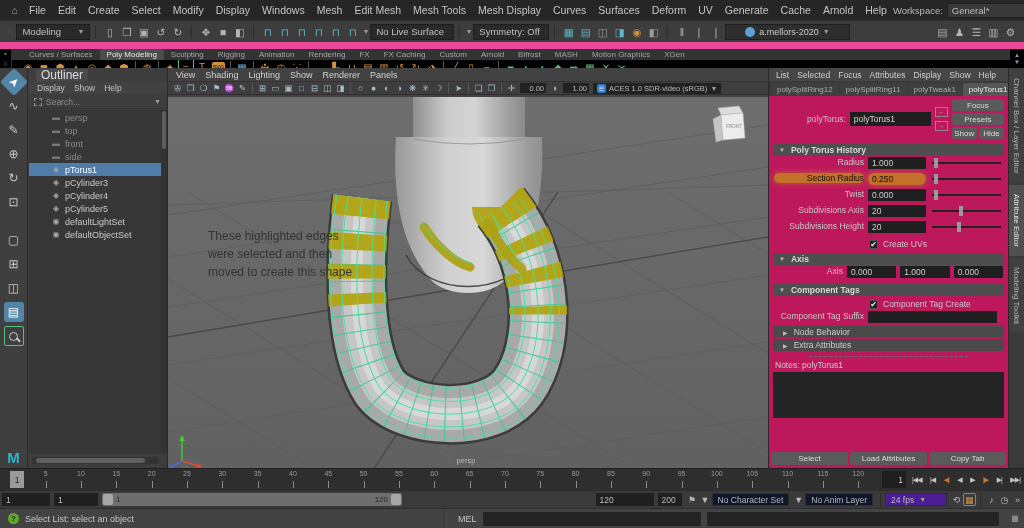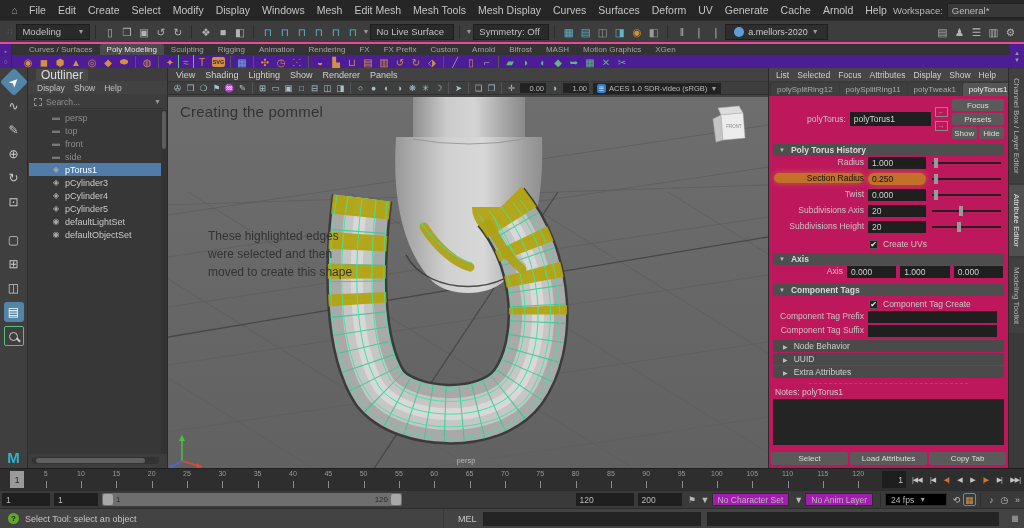--- a/index.html
+++ b/index.html
@@ -13,24 +13,24 @@
 #ws{margin-left:auto;display:flex;align-items:center;gap:4px;font-size:9.5px;color:#b9b9b9}
 .wsbox{background:#383838;border:1px solid #202020;height:15px;min-width:96px;display:flex;align-items:center;justify-content:space-between;padding:0 4px}
 
 #statusline{top:20px;height:22px;background:#3d3d3d;border-top:1px solid #2d2d2d;display:flex;align-items:center;padding:0 5px;gap:1px}
 .sbox{height:16px;background:#2a2a2a;border:1px solid #1e1e1e;display:flex;align-items:center;justify-content:space-between;padding:0 5px;font-size:9.5px;color:#c0c0c0;gap:6px}
 .caret{font-size:7px;color:#9a9a9a}
 .ic{width:17px;height:17px;display:flex;align-items:center;justify-content:center;font-size:10.5px;color:#b4b4b4;flex:none}
 .tealc{color:#5fb7cc}.or{color:#d3913f}.greenc{color:#5cb97e}.bluec{color:#6aa9e0}.grayc{color:#9a9a9a}
 .vsep{width:1px;height:14px;background:#2c2c2c;margin:0 4px;flex:none}
 .dots{color:#5a5a5a;font-size:8px;letter-spacing:1px;margin:0 2px}
-.userchip{height:16px;background:#2e2e2e;border:1px solid #1f1f1f;display:flex;align-items:center;gap:4px;padding:0 8px;font-size:9px}
+.userchip{height:16px;background:#2e2e2e;border:1px solid #1f1f1f;display:flex;align-items:center;gap:4px;padding:0 19px;font-size:9px}
 .avatar{width:10px;height:10px;border-radius:50%;background:#5f9fd8;position:relative}
 
-#shelf{top:42px;height:26px;background:#4c1d95;border-top:2px solid #ec4899;display:flex}
+#shelf{top:42px;height:26px;background:#000000;border-top:7px solid #ec4899;display:flex}
 .shelf-side{width:12px;display:flex;flex-direction:column;align-items:center;justify-content:center;gap:3px;color:#8a8a8a;font-size:7px;border-right:1px solid #303030}
 .shelf-main{flex:1;display:flex;flex-direction:column}
 .shelf-tabs{height:11px;display:flex;font-size:8px;color:#a5a5a5;background:#333;align-items:flex-end;padding-left:10px}
 .shelf-tab{padding:1px 7px;white-space:nowrap}
 .shelf-tab.active{background:#4b4b4b;color:#e6e6e6;border-radius:2px 2px 0 0}
 .shelf-icons{height:15px;display:flex;align-items:center;padding-left:8px}
 .shic{width:16px;height:14px;display:flex;align-items:center;justify-content:center;font-size:10px;flex:none}
 .shic.svg{font-size:5.5px;font-weight:bold;background:#d3913f;color:#2a2a2a;width:13px;height:10px;border-radius:2px;margin:0 2px}
 .shelf-sep{width:1px;height:12px;background:#555;margin:0 3px;flex:none}
 .grbr{border-left:1px solid #55c17c;border-right:1px solid #55c17c}
@@ -124,21 +124,21 @@
 .playback{width:116px;display:flex;align-items:center;justify-content:space-between;padding:0 4px}
 .pb{font-size:7px;color:#c6c6c6;letter-spacing:-1px;white-space:nowrap}
 .pb.keyb{color:#d0752c}
 
 #rangerow{top:490px;height:18px;background:#3a3a3a;border-top:1px solid #2c2c2c;display:flex;align-items:center;font-size:8.5px;padding-left:2px}
 .rfield{background:#1f1f1f;height:13px;display:flex;align-items:center;padding:0 4px;color:#bbb;margin-right:4px}
 .rangebar{width:300px;height:13px;background:#6e6e6e;border-radius:2px;position:relative;color:#2a2a2a;margin-right:4px}
 .rh{position:absolute;top:1px;width:10px;height:11px;background:#a8a8a8;border-radius:2px}
 .rlabL{position:absolute;left:14px;top:2px;font-size:8px}
 .rlabR{position:absolute;right:14px;top:2px;font-size:8px}
-.chip{height:13px;background:#a21caf;border:1px solid #2d2d2d;display:flex;align-items:center;gap:5px;padding:0 5px;color:#b9b9b9;margin-right:3px;white-space:nowrap}
+.chip{height:13px;background:#0f172a;border:1px solid #2d2d2d;display:flex;align-items:center;gap:5px;padding:0 5px;color:#b9b9b9;margin-right:3px;white-space:nowrap}
 .icsm{width:13px;height:13px;display:flex;align-items:center;justify-content:center;font-size:9px;color:#b9b9b9;flex:none}
 .icsm.onbox{border:1px solid #4c97c9;border-radius:2px;color:#d3913f}
 
 #helprow{top:508px;height:20px;background:#434343;border-top:1px solid #2d2d2d;display:flex;align-items:center;font-size:9px;color:#c6c6c6}
 .helpmsg{width:444px;display:flex;align-items:center;gap:6px;padding-left:8px;height:100%;border-right:1px solid #383838}
 .qicon{width:11px;height:11px;border-radius:50%;background:#63a82e;color:#10240a;font-size:8px;font-weight:bold;display:flex;align-items:center;justify-content:center}
 .melwrap{display:flex;align-items:center;gap:6px;padding-left:14px;flex:1;height:100%}
 .melfield{width:218px;height:14px;background:#242424}
 .melfield2{flex:1;height:14px;background:#242424;margin-right:4px}
 .melic{width:12px;height:12px;display:flex;align-items:center;justify-content:center;font-size:8px;color:#aaa;margin-right:3px}
@@ -252,21 +252,21 @@
   </div>
   <div class="shelf-main">
     <div class="shelf-tabs">
         <span class="shelf-tab">Curves / Surfaces</span>
         <span class="shelf-tab active">Poly Modeling</span>
         <span class="shelf-tab">Sculpting</span>
         <span class="shelf-tab">Rigging</span>
         <span class="shelf-tab">Animation</span>
         <span class="shelf-tab">Rendering</span>
         <span class="shelf-tab">FX</span>
-        <span class="shelf-tab">FX Prefix</span>
+        <span class="shelf-tab">FX Caching</span>
         <span class="shelf-tab">Custom</span>
         <span class="shelf-tab">Arnold</span>
         <span class="shelf-tab">Bifrost</span>
         <span class="shelf-tab">MASH</span>
         <span class="shelf-tab">Motion Graphics</span>
         <span class="shelf-tab">XGen</span>
       </div>
     <div class="shelf-icons">
         <span class="shic or">◉</span>
         <span class="shic or">◼</span>
@@ -548,21 +548,20 @@
         <g stroke-width="1.5">
           <line x1="14" y1="364" x2="14" y2="342" stroke="#49c43b"></line>
           <polygon points="14,338 11,344 17,344" fill="#49c43b"></polygon>
           <line x1="14" y1="364" x2="31" y2="369" stroke="#d84a3a"></line>
           <polygon points="35,370 29,366 28,372" fill="#d84a3a"></polygon>
           <line x1="14" y1="364" x2="3" y2="370" stroke="#4a69d8"></line>
           <polygon points="0,372 6,372 4,367" fill="#4a69d8"></polygon>
         </g>
         <text x="298" y="366" font-size="7.5" fill="#b8b8b8" text-anchor="middle">persp</text>
       </svg>
-      <div class="ann1">Creating the pommel</div>
       <div class="ann2">These highlighted edges
 were selected and then
 moved to create this shape</div>
     </div>
   </div>
 
   <div id="attred">
     <div class="ae-menu">
         <span>List</span>
         <span>Selected</span>
@@ -654,35 +653,27 @@
     </div>
     <div class="sechdr">
       <span class="tri">▼</span>
       <span>Component Tags</span>
     </div>
     <div class="cbrow">
       <span class="cb">✔</span>
       <span>Component Tag Create</span>
     </div>
     <div class="aerow" style="height:14px">
-      <span class="lbl">Component Tag Prefix</span>
-      <span class="wfld"></span>
-    </div>
-    <div class="aerow" style="height:14px">
       <span class="lbl">Component Tag Suffix</span>
       <span class="wfld"></span>
     </div>
     <div>
         <div class="colrow">
         <span class="tri">▶</span>
         <span>Node Behavior</span>
-      </div>
-        <div class="colrow">
-        <span class="tri">▶</span>
-        <span>UUID</span>
       </div>
         <div class="colrow">
         <span class="tri">▶</span>
         <span>Extra Attributes</span>
       </div>
       </div>
     <div class="notesdiv"></div>
     <div class="noteslbl">Notes:  polyTorus1</div>
     <div class="notesbox"></div>
     <div class="ae-footer">
@@ -794,47 +785,47 @@
   <span class="rfield" style="width:48px">1</span>
   <span class="rfield" style="width:44px">1</span>
   <span class="rangebar">
     <span class="rh" style="left:1px"></span>
     <span class="rlabL">1</span>
     <span class="rlabR">120</span>
     <span class="rh" style="right:1px"></span>
   </span>
   <span style="flex:1"></span>
   <span class="rfield" style="width:58px">120</span>
-  <span class="rfield" style="width:44px">200</span>
+  <span class="rfield" style="width:24px">200</span>
   <span class="icsm or">⚑</span>
   <span class="icsm caret">▼</span>
   <span class="chip">
       <span>No Character Set</span>
     </span>
   <span class="icsm caret">▼</span>
   <span class="chip">
       <span>No Anim Layer</span>
     </span>
   <span class="vsep"></span>
-  <span class="chip" style="width:62px;background:#000000">
+  <span class="chip" style="width:62px;background:#4c1d95">
     <span>24 fps</span>
       <span class="caret">▼</span>
   </span>
   <span class="icsm">⟲</span>
   <span class="icsm onbox">▦</span>
   <span class="vsep"></span>
   <span class="icsm">♪</span>
   <span class="icsm">◷</span>
   <span class="icsm">»</span>
 </div>
 
 <div class="band" id="helprow">
   <div class="helpmsg">
     <span class="qicon">?</span>
-    <span>Select Tool: select an object</span>
+    <span>Select List: select an object</span>
   </div>
   <div class="melwrap">
     <span>MEL</span>
     <span class="melfield"></span>
     <span class="melfield2"></span>
     <span class="melic">▦</span>
   </div>
 </div>
 
 </body></html>

